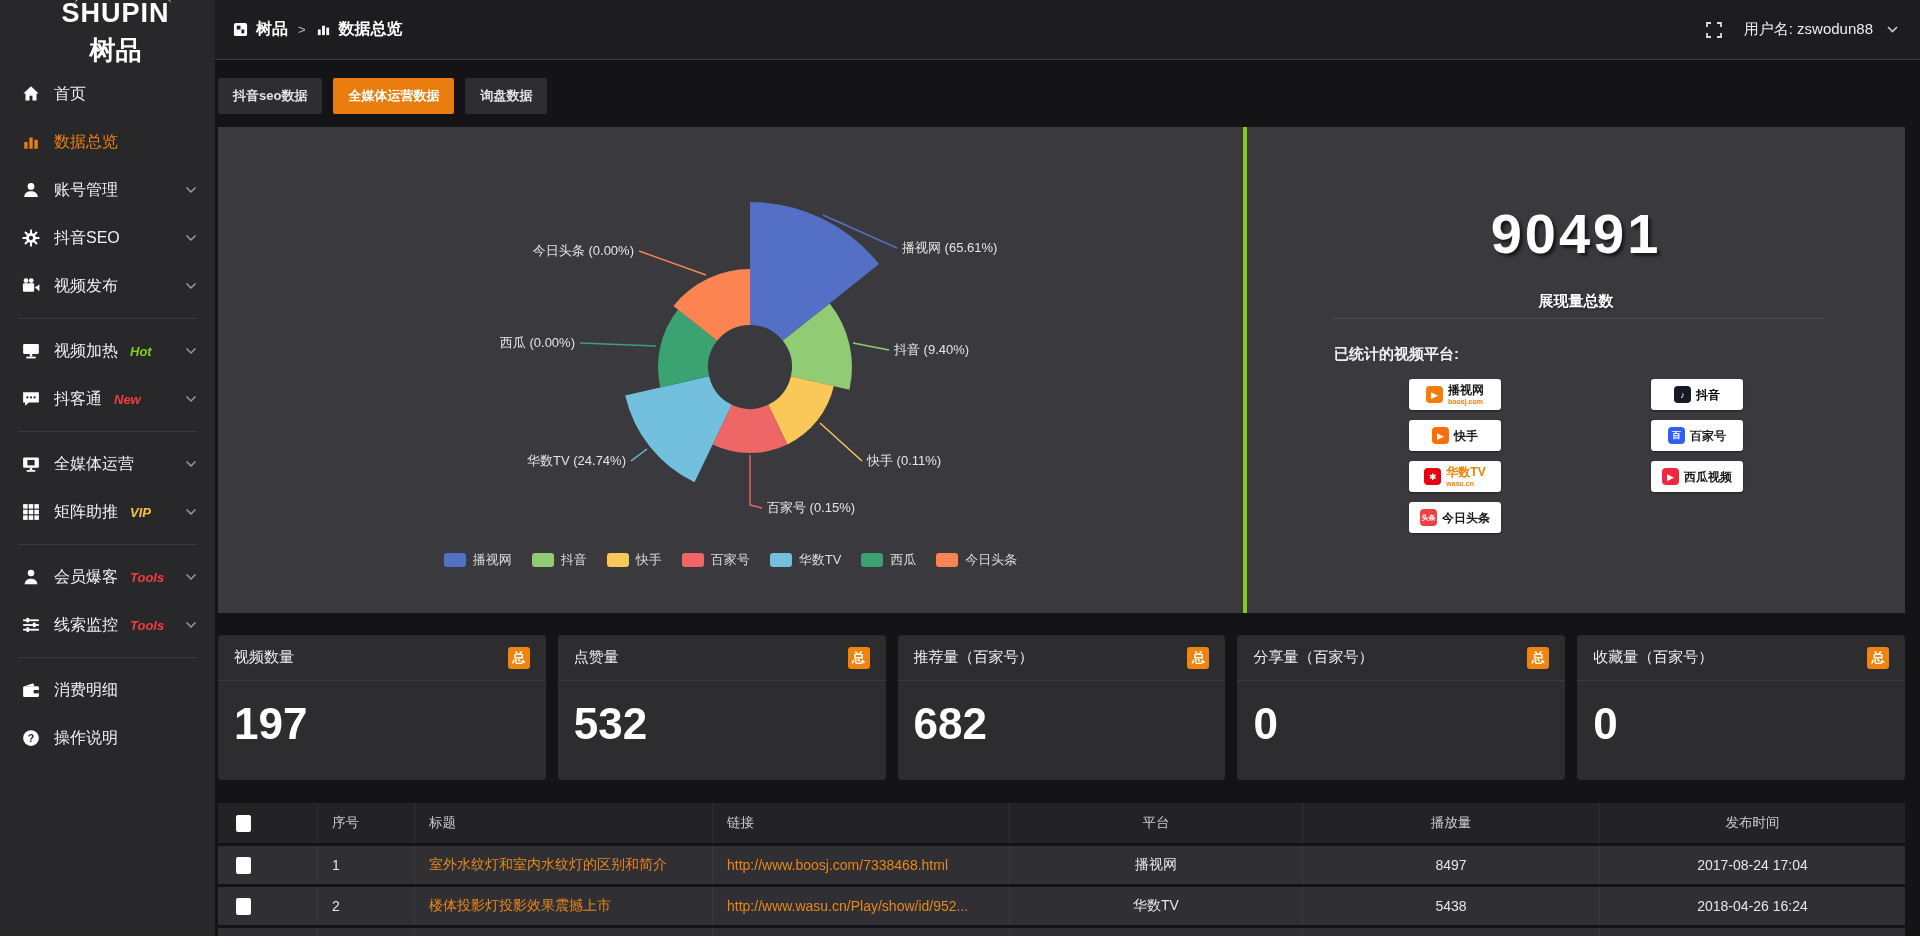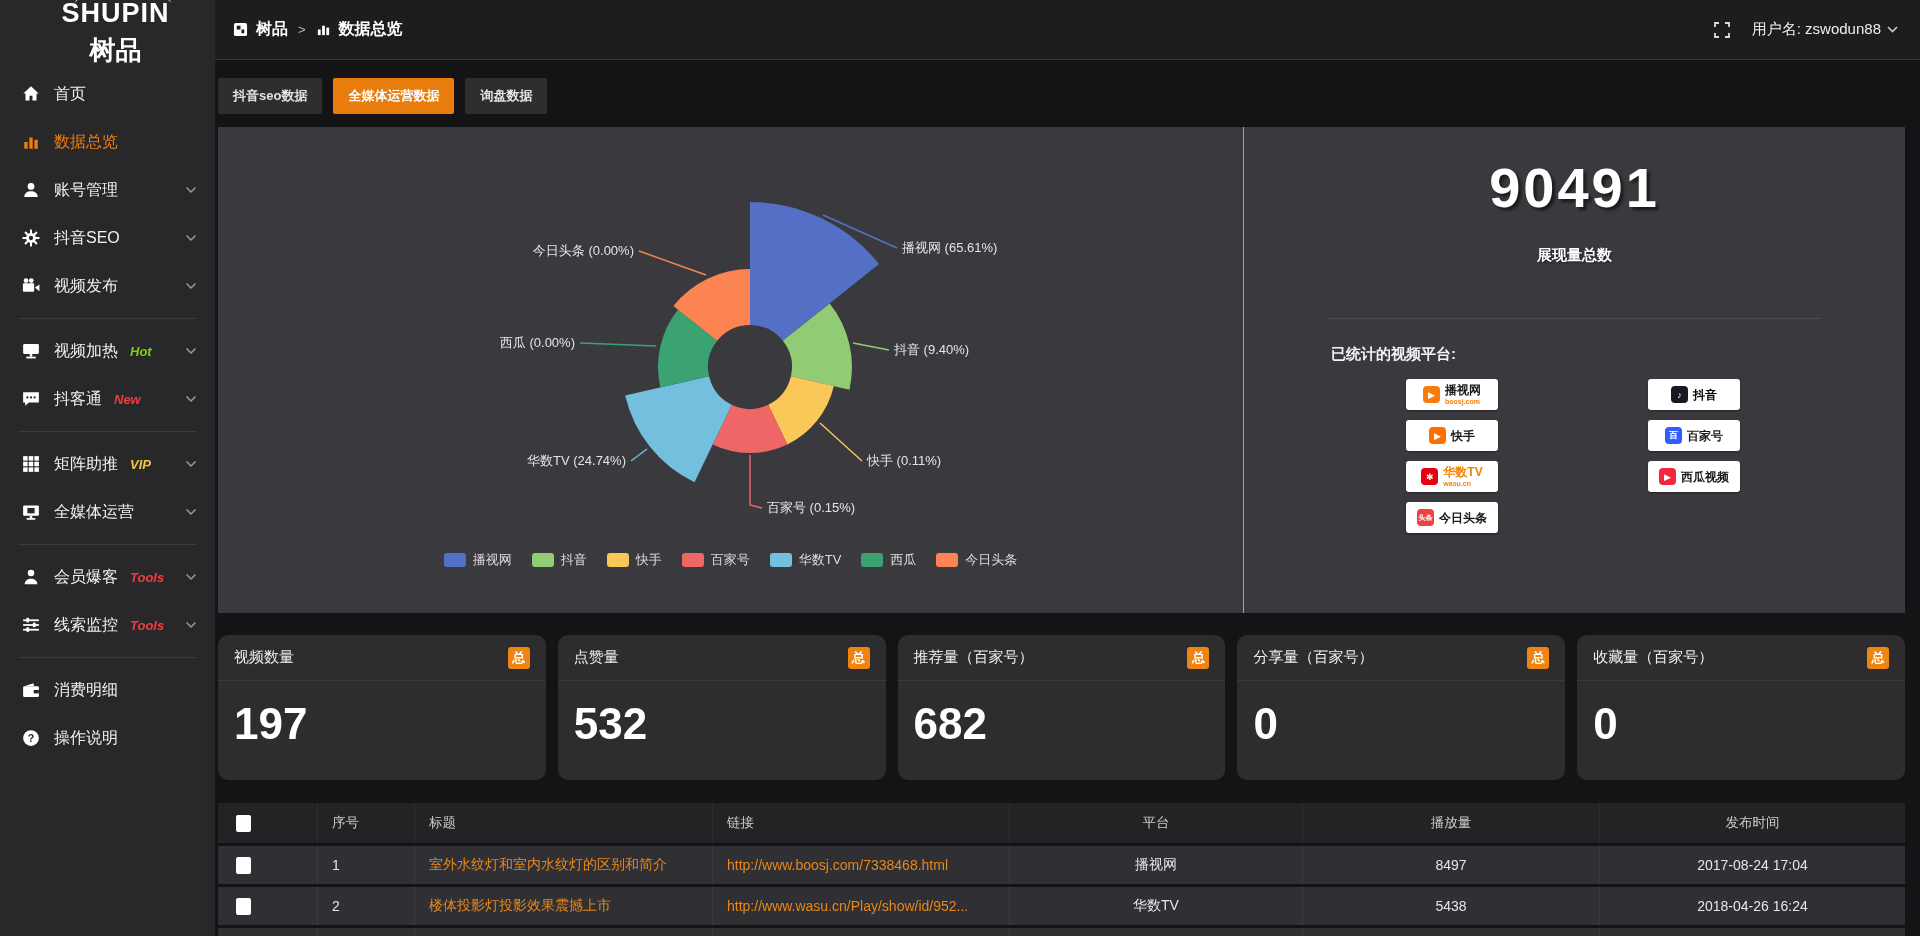--- a/index.html
+++ b/index.html
@@ -25,33 +25,33 @@
   .side-divider { height:1px; background:#3b3b3e; margin:8px 18px 8px 18px; }
 
   
   .topbar { position:absolute; left:215px; top:0; width:1705px; height:60px; background:#1d1d20;
     border-bottom:1px solid #39393c; display:flex; align-items:center; padding:0 22px 0 18px; }
   .crumb { display:flex; align-items:center; gap:8px; font-size:16px; font-weight:bold; color:#fff; }
   .crumb-arrow { color:#bbb; font-size:13px; font-weight:normal; padding:0 2px; }
   .crumb .c-icon { display:inline-flex; width:15px; height:15px; }
   .top-right { margin-left:auto; display:flex; align-items:center; gap:22px; }
   .fs-icon { display:inline-flex; width:16px; height:16px; cursor:pointer; color:#ddd; }
-  .user-box { font-size:15px; color:#eee; display:flex; align-items:center; gap:6px; cursor:pointer; }
+  .user-box { font-size:15px; color:#eee; display:flex; align-items:center; gap:14px; cursor:pointer; }
 
   
   .main { position:absolute; left:215px; top:60px; width:1705px; height:876px; padding:18px 15px 0 3px; }
   .tabs { display:flex; gap:11px; margin-bottom:13px; }
   .tab { background:#2e2e31; color:#e3e3e3; border:none; font-family:inherit; font-size:13px; font-weight:bold;
     padding:9px 15px; border-radius:2px; cursor:pointer; }
   .tab.active { background:#e87d0e; color:#fff; }
 
   
   .chart-panel { width:1687px; height:486px; background:#3a3a3e; display:flex; }
   .chart-left { width:1025px; height:486px; position:relative; }
-  .chart-right { width:662px; height:486px; border-left:1px solid #84cc16; padding-top:28px; position:relative; }
+  .chart-right { width:662px; height:486px; border-left:4px solid #84cc16; padding-top:74px; position:relative; }
   .big-total { text-align:center; font-size:56px; font-weight:800; letter-spacing:3px; color:#fff;
     text-shadow:3px 3px 3px rgba(0,0,0,.55); }
   .big-total-label { text-align:center; font-size:15px; font-weight:bold; margin-top:26px; color:#fff;
     text-shadow:1px 1px 2px rgba(0,0,0,.5); }
   .right-divider { position:absolute; left:85px; top:191px; width:492px; height:1px; background:#4d4d51; }
   .platform-head { position:absolute; left:87px; top:218px; font-size:15px; font-weight:bold; color:#f2f2f2; }
   .plat-col { position:absolute; top:252px; display:flex; flex-direction:column; gap:10px; }
   .plat-col.left { left:162px; } .plat-col.right { left:404px; }
   .plat-badge { width:92px; height:31px; background:#fff; border-radius:3px; display:flex; align-items:center;
     justify-content:center; gap:5px; box-shadow:0 1px 2px rgba(0,0,0,.4); }
@@ -62,21 +62,21 @@
   .plat-sub { font-size:7px; font-weight:bold; margin-top:2px; }
 
   
   .pie-legend { position:absolute; left:0; right:0; top:424px; display:flex; justify-content:center; gap:20px; }
   .lg-item { display:flex; align-items:center; gap:7px; cursor:pointer; }
   .lg-swatch { width:22px; height:14px; border-radius:3px; }
   .lg-label { font-size:13px; color:#ddd; }
 
   
   .stat-cards { display:flex; gap:12px; margin-top:22px; }
-  .stat-card { width:328px; height:145px; background:#2d2d30; border-radius:10px; }
+  .stat-card { width:328px; height:145px; background:#2d2d30; border-radius:4px; }
   .sc-head { display:flex; align-items:center; justify-content:space-between; padding:12px 16px; height:46px;
     border-bottom:1px solid #3b3b3e; }
   .sc-label { font-size:15px; color:#f0f0f0; }
   .sc-badge { background:#ef8410; color:#fff; font-size:13px; font-weight:bold; width:22px; height:22px;
     border-radius:3px; display:flex; align-items:center; justify-content:center; }
   .sc-value { font-size:44px; font-weight:bold; color:#fff; padding:18px 16px; }
 
   
   .data-table { margin-top:23px; width:1687px; }
   .t-row { display:flex; align-items:center; }
@@ -206,52 +206,52 @@
           <span class="side-chev">
             <svg width="12" height="8" viewBox="0 0 12 8">
               <polyline points="1.5,1.5 6,6 10.5,1.5" fill="none" stroke="#9a9a9a" stroke-width="1.5"></polyline>
             </svg>
           </span>
         </div>
         <div class="side-divider"></div>
         <div class="side-item">
           <span class="s-icon">
             <svg viewBox="0 0 16 16" fill="currentColor" width="18" height="18">
+              <rect x="1" y="2.2" width="14" height="9.2" rx="1"></rect>
+              <rect x="4.8" y="4.4" width="6.4" height="4.8" fill="#28282b"></rect>
+              <rect x="6.9" y="11.4" width="2.2" height="2"></rect>
+              <rect x="4.2" y="13.4" width="7.6" height="1.5"></rect>
+            </svg>
+          </span>
+          <span class="side-label">全媒体运营</span>
+          <span class="side-spacer"></span>
+          <span class="side-chev">
+            <svg width="12" height="8" viewBox="0 0 12 8">
+              <polyline points="1.5,1.5 6,6 10.5,1.5" fill="none" stroke="#9a9a9a" stroke-width="1.5"></polyline>
+            </svg>
+          </span>
+        </div>
+        <div class="side-item">
+          <span class="s-icon">
+            <svg viewBox="0 0 16 16" fill="currentColor" width="18" height="18">
               <g>
                 <rect x="1" y="1" width="4" height="4"></rect>
                 <rect x="6" y="1" width="4" height="4"></rect>
                 <rect x="11" y="1" width="4" height="4"></rect>
                 <rect x="1" y="6" width="4" height="4"></rect>
                 <rect x="6" y="6" width="4" height="4"></rect>
                 <rect x="11" y="6" width="4" height="4"></rect>
                 <rect x="1" y="11" width="4" height="4"></rect>
                 <rect x="6" y="11" width="4" height="4"></rect>
                 <rect x="11" y="11" width="4" height="4"></rect>
               </g>
             </svg>
           </span>
           <span class="side-label">矩阵助推</span>
           <span class="side-badge" style="color:#f6c343">VIP</span>
-          <span class="side-spacer"></span>
-          <span class="side-chev">
-            <svg width="12" height="8" viewBox="0 0 12 8">
-              <polyline points="1.5,1.5 6,6 10.5,1.5" fill="none" stroke="#9a9a9a" stroke-width="1.5"></polyline>
-            </svg>
-          </span>
-        </div>
-        <div class="side-item">
-          <span class="s-icon">
-            <svg viewBox="0 0 16 16" fill="currentColor" width="18" height="18">
-              <rect x="1" y="2.2" width="14" height="9.2" rx="1"></rect>
-              <rect x="4.8" y="4.4" width="6.4" height="4.8" fill="#28282b"></rect>
-              <rect x="6.9" y="11.4" width="2.2" height="2"></rect>
-              <rect x="4.2" y="13.4" width="7.6" height="1.5"></rect>
-            </svg>
-          </span>
-          <span class="side-label">全媒体运营</span>
           <span class="side-spacer"></span>
           <span class="side-chev">
             <svg width="12" height="8" viewBox="0 0 12 8">
               <polyline points="1.5,1.5 6,6 10.5,1.5" fill="none" stroke="#9a9a9a" stroke-width="1.5"></polyline>
             </svg>
           </span>
         </div>
         <div class="side-divider"></div>
         <div class="side-item">
           <span class="s-icon">

